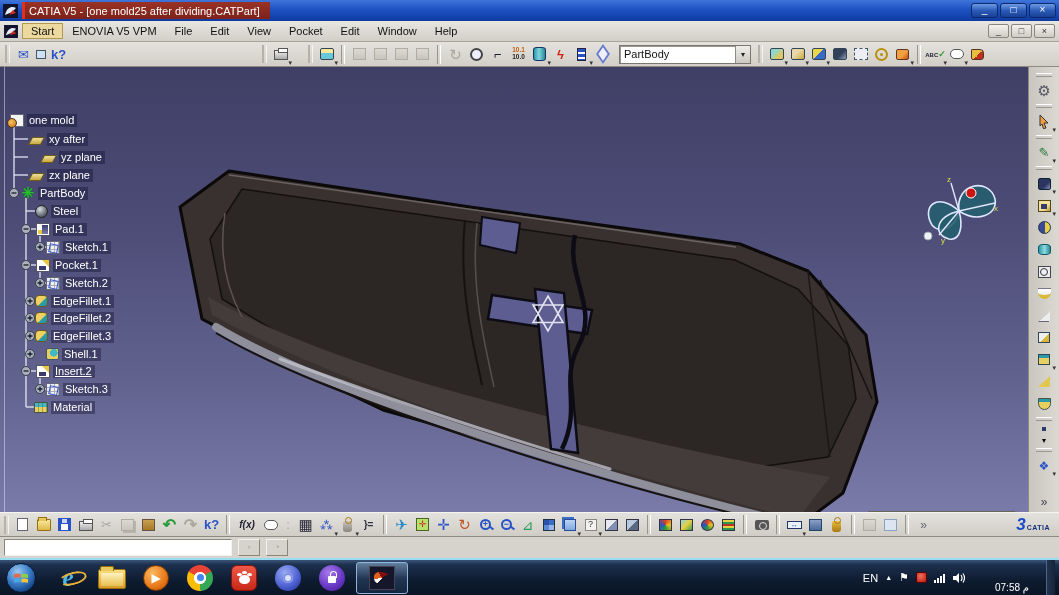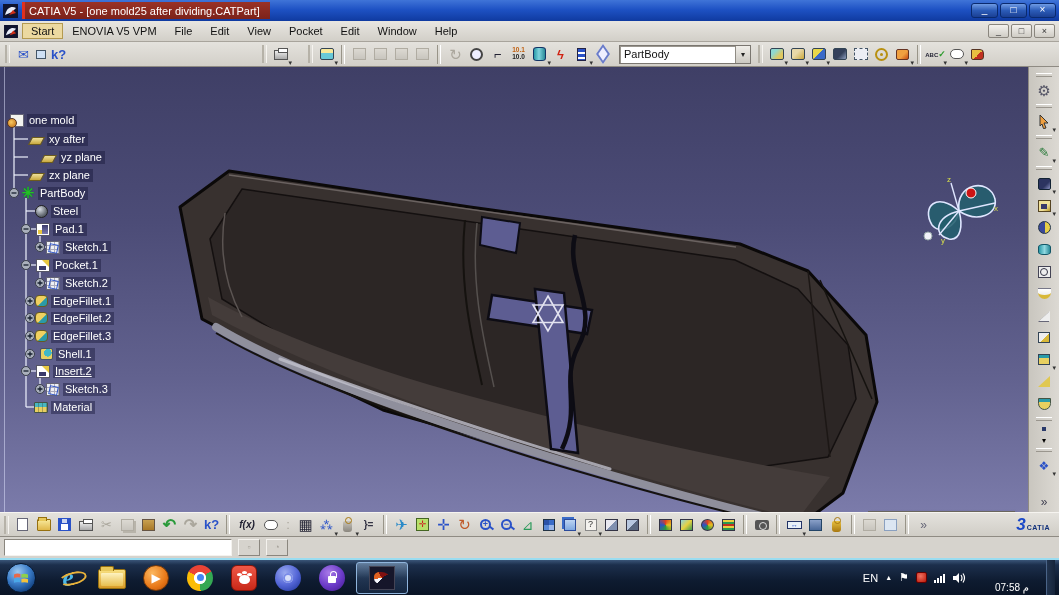--- a/index.html
+++ b/index.html
@@ -497,21 +497,21 @@
         <span class="t-label">EdgeFillet.1</span>
       </div>
     <div class="t-row" style="left:35px;top:243px">
         <span class="ti fillet"></span>
         <span class="t-label">EdgeFillet.2</span>
       </div>
     <div class="t-row" style="left:35px;top:261px">
         <span class="ti fillet"></span>
         <span class="t-label">EdgeFillet.3</span>
       </div>
-    <div class="t-row" style="left:40px;top:279px">
+    <div class="t-row" style="left:46px;top:279px">
         <span class="ti shellic"></span>
         <span class="t-label">Shell.1</span>
       </div>
     <div class="t-row" style="left:36px;top:296px">
         <span class="ti pocket"></span>
         <span class="t-label u">Insert.2</span>
       </div>
     <div class="t-row" style="left:46px;top:314px">
         <span class="ti sketch"></span>
         <span class="t-label">Sketch.3</span>

